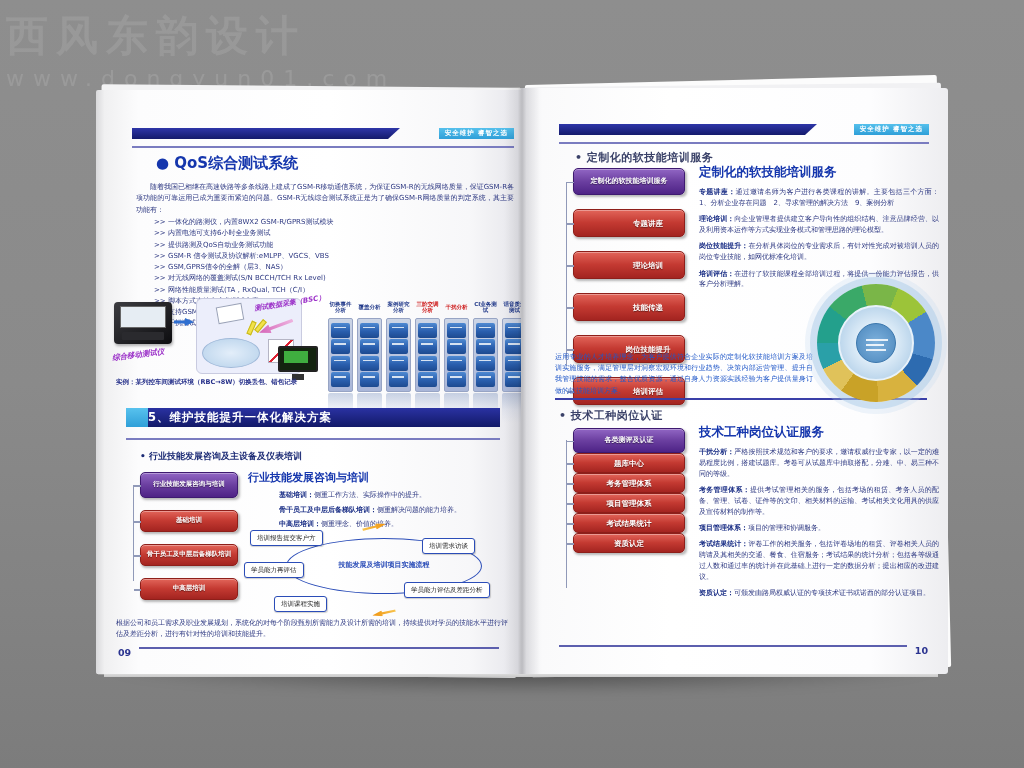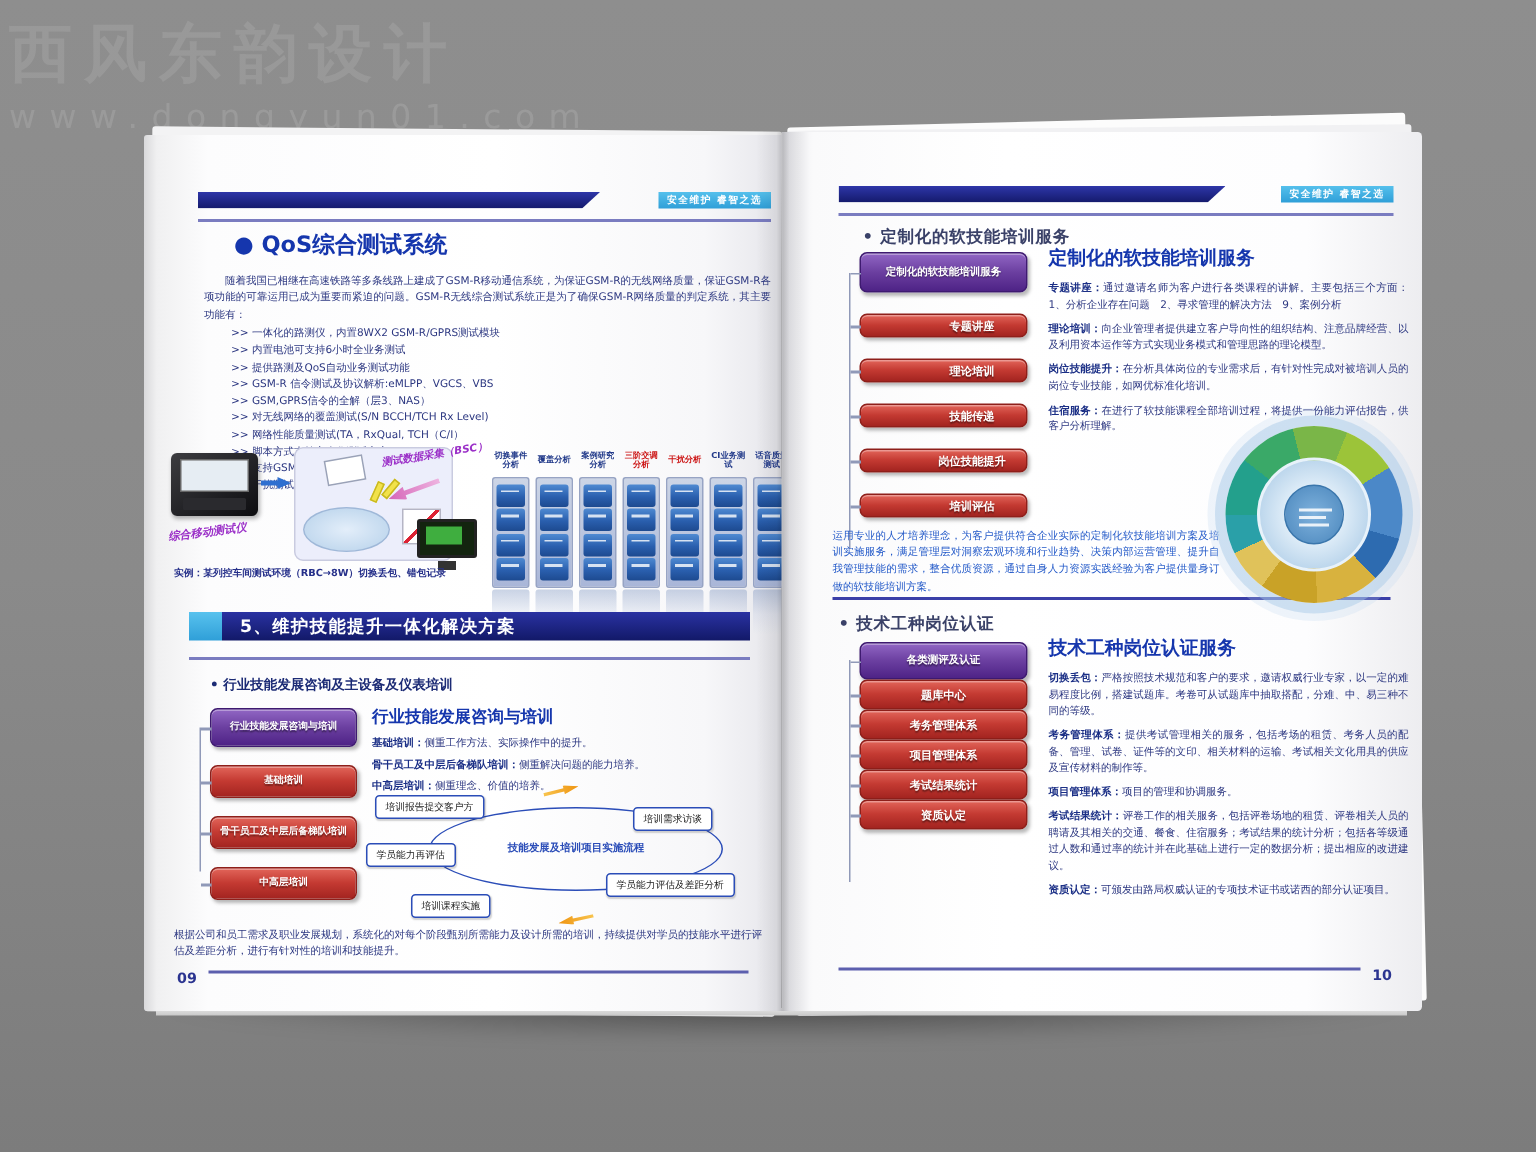--- a/index.html
+++ b/index.html
@@ -85,21 +85,21 @@
   .mod::after { content:""; position:absolute; left:3px; top:4px; width:12px; height:1.5px; background:rgba(255,255,255,0.8); }
   .rack-refl { width:25px; height:30px; margin-top:1px; border-radius:2px;
                background:linear-gradient(180deg, rgba(90,120,175,0.32), rgba(140,160,205,0.12) 55%, rgba(0,0,0,0)); }
 
   .caption { position:absolute; left:20px; top:288px; color:#26308a; font-size:6.5px; font-weight:bold; }
 
   
   .banner { position:absolute; left:30px; top:318px; width:374px; height:19px; display:flex; }
   .banner-cyan { width:22px; background:linear-gradient(180deg,#58c2ee,#2f9fd8); }
   .banner-navy { flex:1; background:linear-gradient(180deg,#2a32a2,#121968); color:#fff; font-size:11.5px; font-weight:bold;
-                 display:flex; align-items:center; padding-left:12px; letter-spacing:1px; }
+                 display:flex; align-items:center; letter-spacing:1px; }
   .banner-line { position:absolute; left:30px; top:348px; width:374px; height:2px; background:#7a7cc0; }
   .sub-head { position:absolute; left:44px; top:360px; color:#1c2b75; font-size:9px; font-weight:bold; }
 
   
   .col { position:absolute; display:flex; flex-direction:column; }
   .gbox { position:relative; color:#fff; font-weight:bold; text-align:center; display:flex; align-items:center; justify-content:center;
           border-radius:5px; text-shadow:0 1px 1px rgba(0,0,0,0.45); box-shadow:1.5px 2px 2.5px rgba(0,0,0,0.28), inset 0 1px 0 rgba(255,255,255,0.35);
           padding:2px 4px; line-height:1.2; }
   .gbox.red { background:linear-gradient(180deg,#e2655a 0%,#c43a32 48%,#a32420 100%); border:1px solid #8e1f1a; }
   .gbox.purple { background:linear-gradient(180deg,#9166c4 0%,#6b3fa0 50%,#4e2386 100%); border:1px solid #3e1a70; }
@@ -107,21 +107,21 @@
   .tick { position:absolute; left:-7px; top:50%; width:7px; height:1.5px; background:#9099b8; }
 
   .lp-col { left:44px; top:382px; width:98px; }
   .lp-col .gbox { font-size:6.5px; margin-bottom:12px; }
   .lp-col .gbox.purple { height:26px; }
   .lp-col .gbox.red { min-height:22px; }
 
   .train-head { position:absolute; left:152px; top:380px; font-size:11px; }
   .train-lines { position:absolute; left:152px; top:400px; width:266px; }
   .train-line { font-size:7px; color:#2c3781; margin-bottom:4.5px; }
-  .train-line b { color:#1b2f86; }
+  .train-line b { color:#1b2f86;margin-left:31px; }
 
   
   .cycle { position:absolute; left:148px; top:436px; width:272px; height:88px; }
   .cyc-ell { position:absolute; left:42px; top:12px; width:196px; height:56px; border:1.5px solid #2b4db8; border-radius:50%; }
   .cyc-center { position:absolute; left:56px; top:34px; width:168px; text-align:center; font-size:7px; font-weight:bold; color:#2b4db8; }
   .cyc-box { position:absolute; background:#fff; border:1px solid #2b4db8; border-radius:3px; font-size:6.5px; color:#222;
              padding:2.5px 6px; white-space:nowrap; box-shadow:0.5px 1px 1px rgba(0,0,0,0.18); }
   .cyc-b0 { left:6px; top:4px; } .cyc-b1 { left:178px; top:12px; } .cyc-b2 { left:0px; top:36px; }
   .cyc-b3 { left:160px; top:56px; } .cyc-b4 { left:30px; top:70px; }
   .c-arrow { position:absolute; width:24px; height:6px; background:linear-gradient(90deg,#f8c44e,#ef9410);
@@ -134,21 +134,21 @@
   .footer-l { left:22px; right:14px; }
   .footer-r { left:30px; right:20px; }
   .pg-num { color:#2b3490; font-weight:bold; font-size:9.5px; }
   .foot-line { flex:1; height:1.5px; background:#5c5fae; margin:0 8px; }
 
   
   .sec-head { position:absolute; color:#3a4168; font-size:11px; font-weight:600; letter-spacing:0.5px; }
   .rp-col1 { left:52px; top:80px; width:112px; }
   .rp-col1 .gbox { font-size:7px; margin-bottom:14px; }
   .rp-col1 .gbox.purple { height:27px; font-size:7px; }
-  .rp-col1 .gbox.red { height:16px; font-size:7.5px;padding-left:42px; }
+  .rp-col1 .gbox.red { height:28px; font-size:7.5px;padding-left:42px; }
   .rp-col2 { left:52px; top:340px; width:112px; }
   .rp-col2 .gbox { }
   .rp-col2 .gbox.purple { height:25px; font-size:7px; }
   .rp-col2 .gbox.red { height:20px; font-size:7.5px; }
 
   .svc { position:absolute; left:178px; width:240px; }
   .svc-title { font-size:12.5px; margin-bottom:6px; }
   .svc p { font-size:7px; color:#2c3781; line-height:1.55; text-align:justify; margin-bottom:5.5px; position:relative; z-index:2; }
   .svc p b { color:#1b2f86; }
 
@@ -392,21 +392,21 @@
           <span class="tick"></span>
           <span>培训评估</span>
         </div>
     </div>
 
     <div class="svc" style="top:76px;">
       <div class="svc-title blue-title">定制化的软技能培训服务</div>
       <p><b>专题讲座：</b><span>通过邀请名师为客户进行各类课程的讲解。主要包括三个方面：1、分析企业存在问题　2、寻求管理的解决方法　9、案例分析</span></p>
       <p><b>理论培训：</b><span>向企业管理者提供建立客户导向性的组织结构、注意品牌经营、以及利用资本运作等方式实现业务模式和管理思路的理论模型。</span></p>
       <p><b>岗位技能提升：</b><span>在分析具体岗位的专业需求后，有针对性完成对被培训人员的岗位专业技能，如网优标准化培训。</span></p>
-      <p><b>住宿服务：</b><span>在进行了软技能课程全部培训过程，将提供一份能力评估报告，供客户分析理解。</span></p>
+      <p><b>培训评估：</b><span>在进行了软技能课程全部培训过程，将提供一份能力评估报告，供客户分析理解。</span></p>
     </div>
 
     <div class="wheel">
       <div class="wheel-inner">
         <div class="wheel-core">
             <i></i>
             <i></i>
             <i></i>
           </div>
       </div>
@@ -440,21 +440,21 @@
           <span>考试结果统计</span>
         </div>
       <div class="gbox red">
           <span class="tick"></span>
           <span>资质认定</span>
         </div>
     </div>
 
     <div class="svc" style="top:336px;">
       <div class="svc-title blue-title">技术工种岗位认证服务</div>
-      <p><b>切换丢包：</b><span>严格按照技术规范和客户的要求，邀请权威行业专家，以一定的难易程度比例，搭建试题库。考卷可从试题库中抽取搭配，分难、中、易三种不同的等级。</span></p>
+      <p><b>干扰分析：</b><span>严格按照技术规范和客户的要求，邀请权威行业专家，以一定的难易程度比例，搭建试题库。考卷可从试题库中抽取搭配，分难、中、易三种不同的等级。</span></p>
       <p><b>考务管理体系：</b><span>提供考试管理相关的服务，包括考场的租赁、考务人员的配备、管理、试卷、证件等的文印、相关材料的运输、考试相关文化用具的供应及宣传材料的制作等。</span></p>
       <p><b>项目管理体系：</b><span>项目的管理和协调服务。</span></p>
       <p><b>考试结果统计：</b><span>评卷工作的相关服务，包括评卷场地的租赁、评卷相关人员的聘请及其相关的交通、餐食、住宿服务；考试结果的统计分析；包括各等级通过人数和通过率的统计并在此基础上进行一定的数据分析；提出相应的改进建议。</span></p>
       <p><b>资质认定：</b><span>可颁发由路局权威认证的专项技术证书或诺西的部分认证项目。</span></p>
     </div>
 
     <div class="footer footer-r">
       <span class="foot-line"></span>
       <span class="pg-num">10</span>
     </div>

